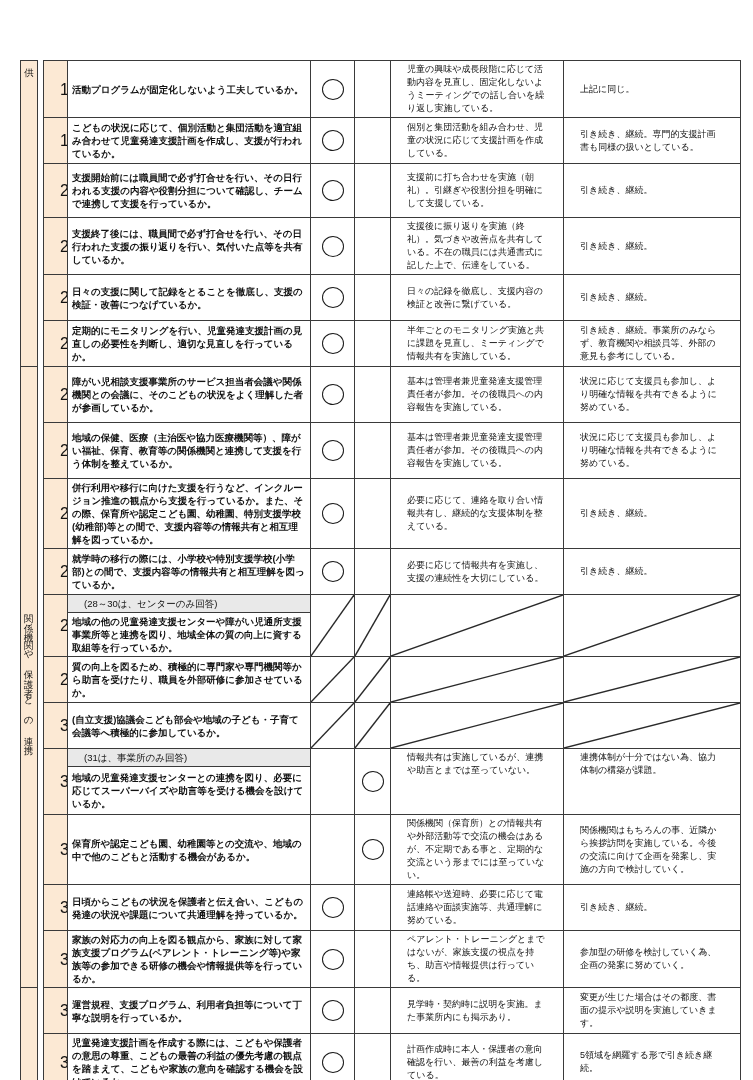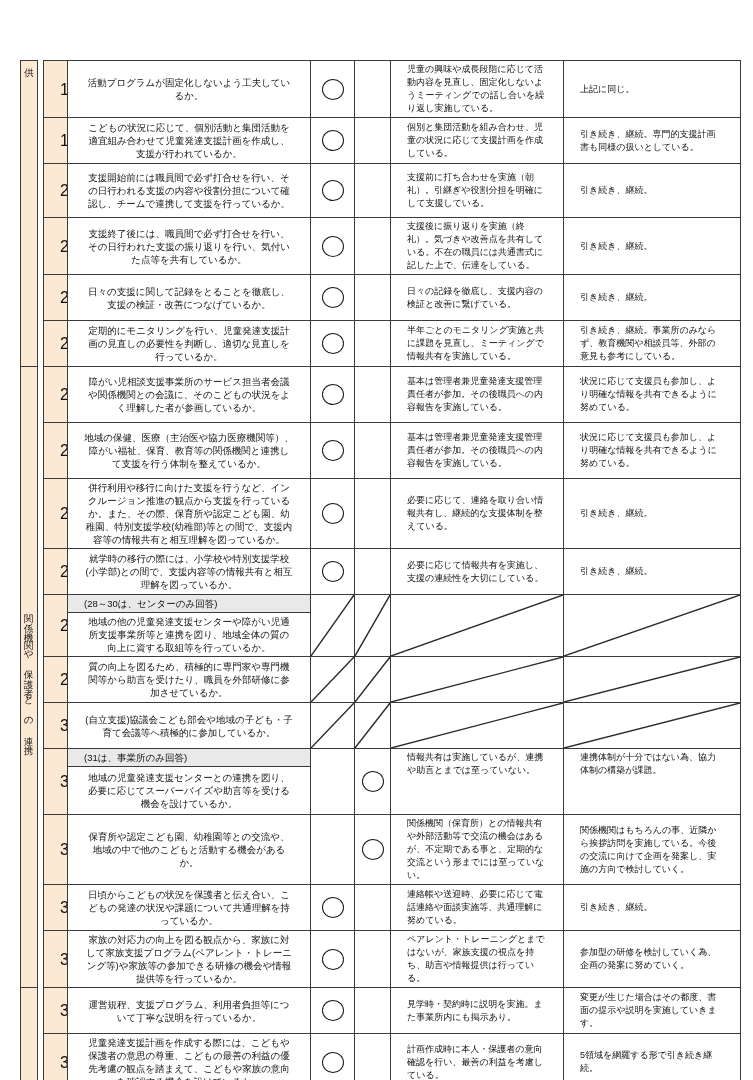--- a/index.html
+++ b/index.html
@@ -12,21 +12,21 @@
   }
   .sheet{position:absolute;left:20px;top:60px;}
   table{border-collapse:collapse;table-layout:fixed;width:720px;}
   td{border:1px solid var(--border);font-size:9.5px;line-height:13px;vertical-align:middle;overflow:hidden;}
   td.gap{border:none;background:var(--page);}
   td.grp{background:var(--cream);padding:0;}
   td.grp-top{vertical-align:top;}
   .vtext{writing-mode:vertical-rl;text-orientation:upright;letter-spacing:9px;margin:0 auto;display:block;font-size:9.5px;}
   .vtext-top{display:block;text-align:center;padding-top:5px;font-size:9.5px;}
   td.num{background:var(--cream);text-align:center;font-size:16px;padding:16px;}
-  td.q{padding:2px 16px;text-align:center;}
+  td.q{padding:2px 4px;text-align:left;font-weight:bold;}
   td.qh{background:var(--graybg);padding:2px 16px;text-align:left;}
   td.c{text-align:center;padding:0;}
   td.d{padding:2px 16px;text-align:left;font-size:9px;line-height:13px;}
   td.top{vertical-align:top;margin-top:47px;}
   .circle{display:inline-block;width:20px;height:19px;border:1.5px solid #1a1a1a;border-radius:50%;vertical-align:middle;}
   td.diagcell{position:relative;padding:0;}
   svg.diag{position:absolute;left:0;top:0;width:100%;height:100%;display:block;}
   svg.diag line{stroke:#2a2a2a;stroke-width:1.4;vector-effect:non-scaling-stroke;}
 </style>
 </head>

